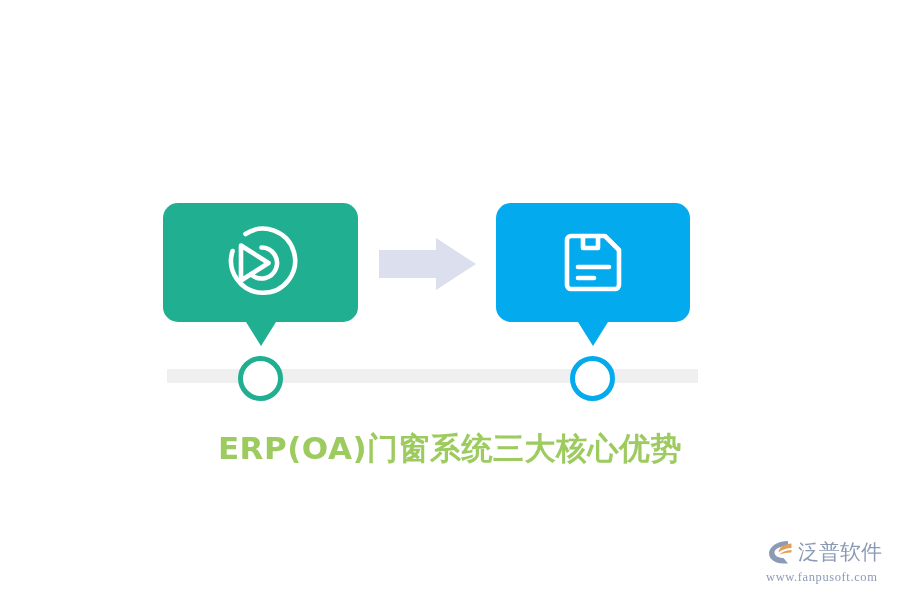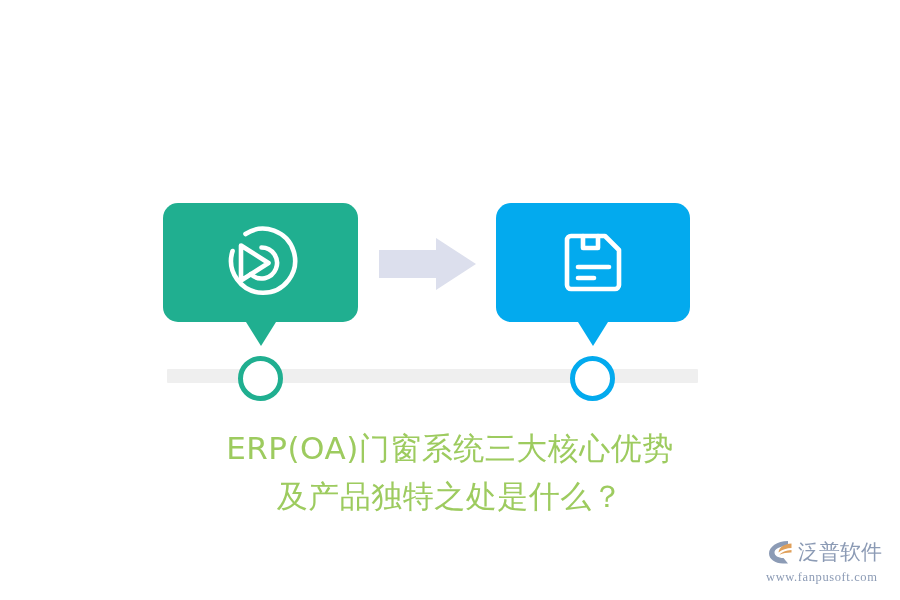--- a/index.html
+++ b/index.html
@@ -92,20 +92,21 @@
     left: 0;
     top: 424px;
     width: 900px;
     text-align: center;
     color: #9DCB5F;
     font-size: 31px;
     line-height: 48px;
     letter-spacing: 0.5px;
     font-family: "DejaVu Sans", "Liberation Sans", sans-serif;
     white-space: nowrap;
+    font-weight: bold;
   }
   .caption .line { display: block; }
 
   
   .watermark {
     position: absolute;
     left: 766px;
     top: 536px;
     width: 128px;
     height: 52px;
@@ -184,21 +185,20 @@
     </svg>
   </div>
   <div class="pointer blue"></div>
 
   <div class="timeline-bar"></div>
   <div class="node green"></div>
   <div class="node blue"></div>
 
   <div class="caption">
     <span class="line">ERP(OA)门窗系统三大核心优势</span>
-    <span class="line">及产品独特之处是什么？</span>
   </div>
 
   <div class="watermark">
     <div class="wm-row">
       <svg class="wm-mark" viewBox="0 0 30 30">
         <path d="M 22 4 C 11 4 3 10 3 16.5 C 3 22 9 26.5 17 26.5 L 22 26.5 L 17.5 21 C 12 21 8.5 18.5 8.5 15.5 C 8.5 12 13.5 9 22 9 Z" fill="#8C9BB5"></path>
         <path d="M 25.5 6.5 C 18 7 13 10.5 12.5 15.5 C 16 12.5 21 11 25.5 11 Z" fill="#E0A05A"></path>
         <path d="M 25.5 13 C 20 13.3 15.5 15 13.5 17.8 C 17 16.2 21.5 15.5 25.5 15.6 Z" fill="#E0A05A"></path>
       </svg>
       <span class="wm-name">泛普软件</span>

